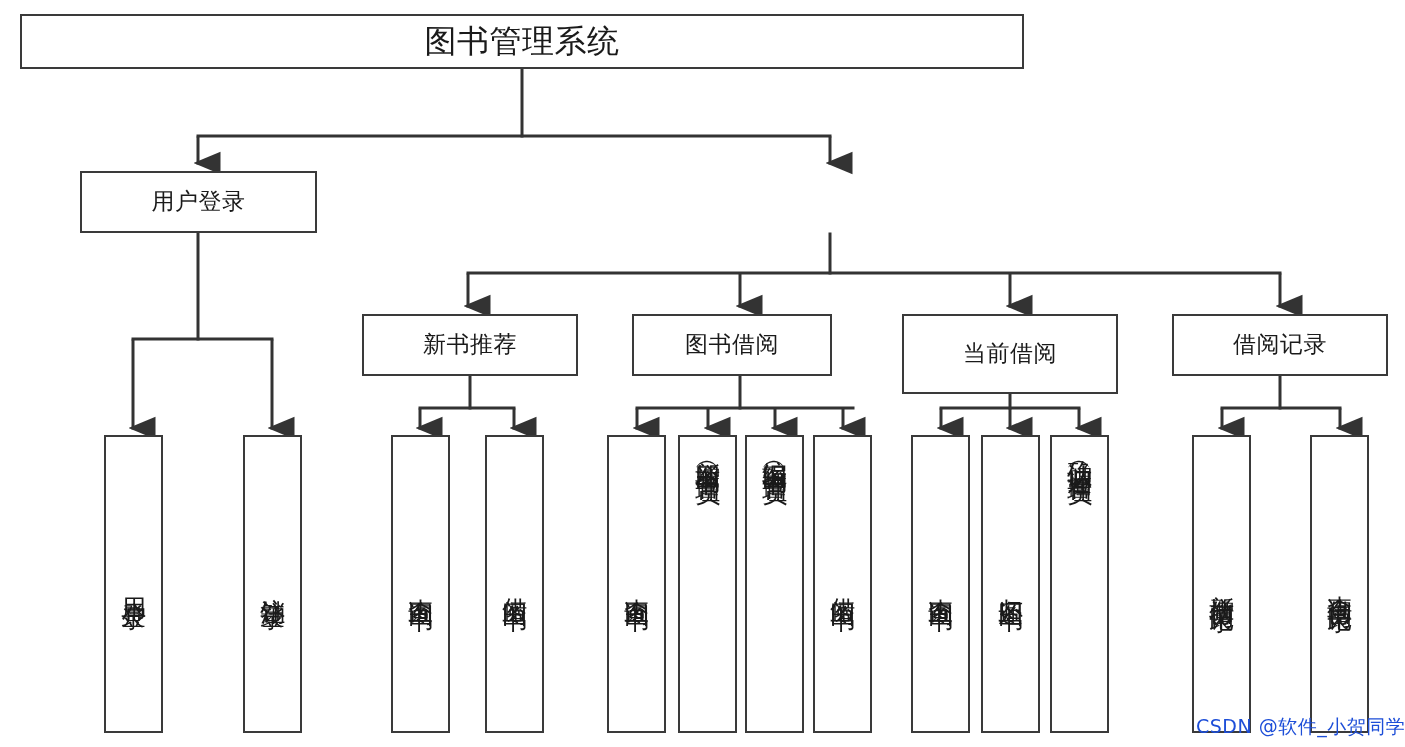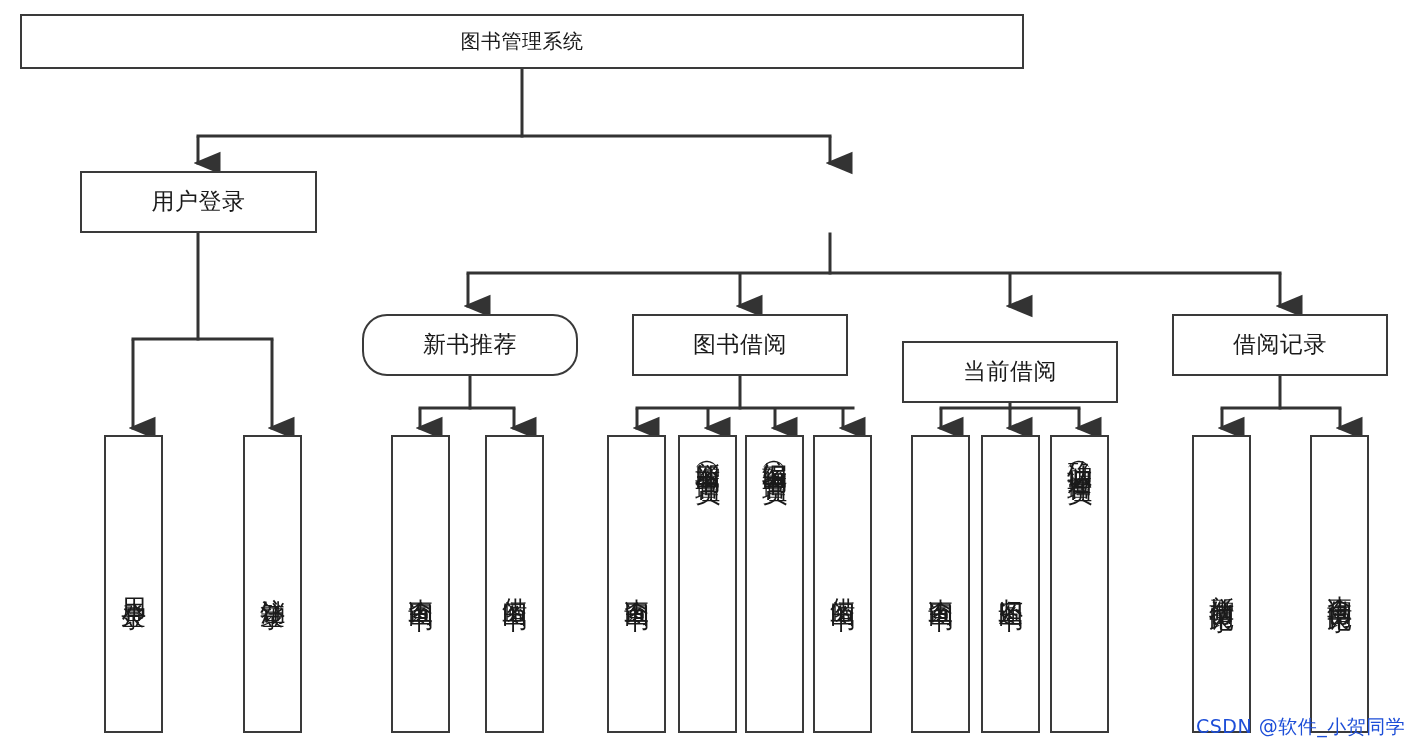--- a/index.html
+++ b/index.html
@@ -37,21 +37,21 @@
     display: block;
     text-align: center;
     line-height: 1.18;
     letter-spacing: 0.5px;
   }
   
   .node.h .label {
     font-size: 23px;
     writing-mode: horizontal-tb;
   }
-  .node.root .label { font-size: 20px; }
+  .node.root .label { font-size: 32px; }
   
   .node.v {
     align-items: flex-start;
     justify-content: center;
     padding-top: 4px;
   }
   .node.v .label {
     writing-mode: vertical-rl;
     text-orientation: upright;
     font-size: 25px;
@@ -129,29 +129,29 @@
 
   <div class="node h root" style="left:20px; top:14px; width:1004px; height:55px;">
     <span class="label">图书管理系统</span>
   </div>
 
   <div class="node h" style="left:80px; top:171px; width:237px; height:62px;">
     <span class="label">用户登录</span>
   </div>
 
 
-  <div class="node h" style="left:362px; top:314px; width:216px; height:62px;border-radius:25px;">
+  <div class="node h" style="left:362px; top:314px; width:216px; height:62px;">
     <span class="label">新书推荐</span>
   </div>
 
-  <div class="node h" style="left:632px; top:314px; width:216px; height:62px;">
+  <div class="node h" style="left:632px; top:314px; width:200px; height:62px;">
     <span class="label">图书借阅</span>
   </div>
 
-  <div class="node h" style="left:902px; top:314px; width:216px; height:62px;margin-top:27px;">
+  <div class="node h" style="left:902px; top:314px; width:216px; height:80px;">
     <span class="label">当前借阅</span>
   </div>
 
   <div class="node h" style="left:1172px; top:314px; width:216px; height:62px;">
     <span class="label">借阅记录</span>
   </div>
 
   <div class="node v center" style="left:104px; top:435px; width:59px; height:298px;">
     <span class="label">用户登录</span>
   </div>

